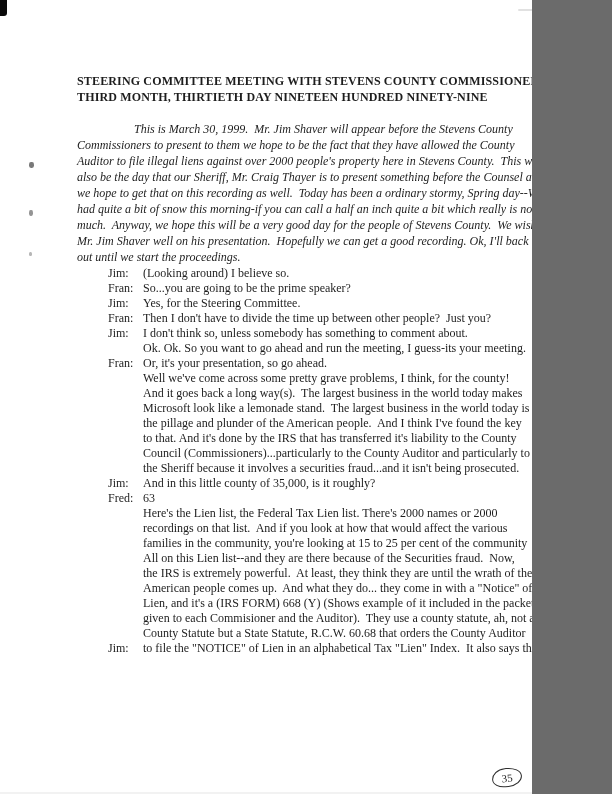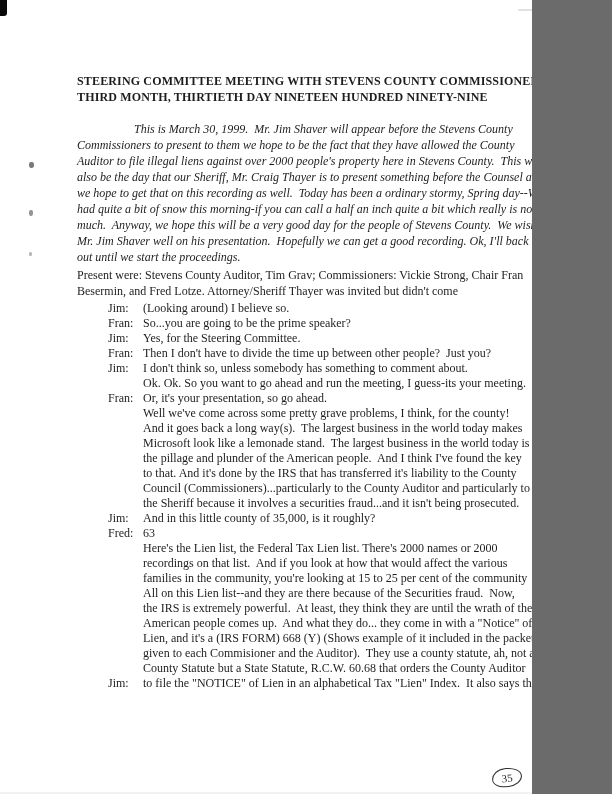--- a/index.html
+++ b/index.html
@@ -98,22 +98,20 @@
     <div class="intro">This is March 30, 1999.  Mr. Jim Shaver will appear before the Stevens County
 Commissioners to present to them we hope to be the fact that they have allowed the County
 Auditor to file illegal liens against over 2000 people's property here in Stevens County.  This will
 also be the day that our Sheriff, Mr. Craig Thayer is to present something before the Counsel and
 we hope to get that on this recording as well.  Today has been a ordinary stormy, Spring day--We
 had quite a bit of snow this morning-if you can call a half an inch quite a bit which really is not--
 much.  Anyway, we hope this will be a very good day for the people of Stevens County.  We wish
 Mr. Jim Shaver well on his presentation.  Hopefully we can get a good recording. Ok, I'll back
 out until we start the proceedings.</div>
 
-    <div class="present">Present were: Stevens County Auditor, Tim Grav; Commissioners: Vickie Strong, Chair Fran
-Besermin, and Fred Lotze. Attorney/Sheriff Thayer was invited but didn't come</div>
 
     <div class="dialogue">
 
 
 
       <div class="drow">
         <span class="spk">Jim:</span>
         <span class="txt">(Looking around) I believe so.</span>
       </div>
 

